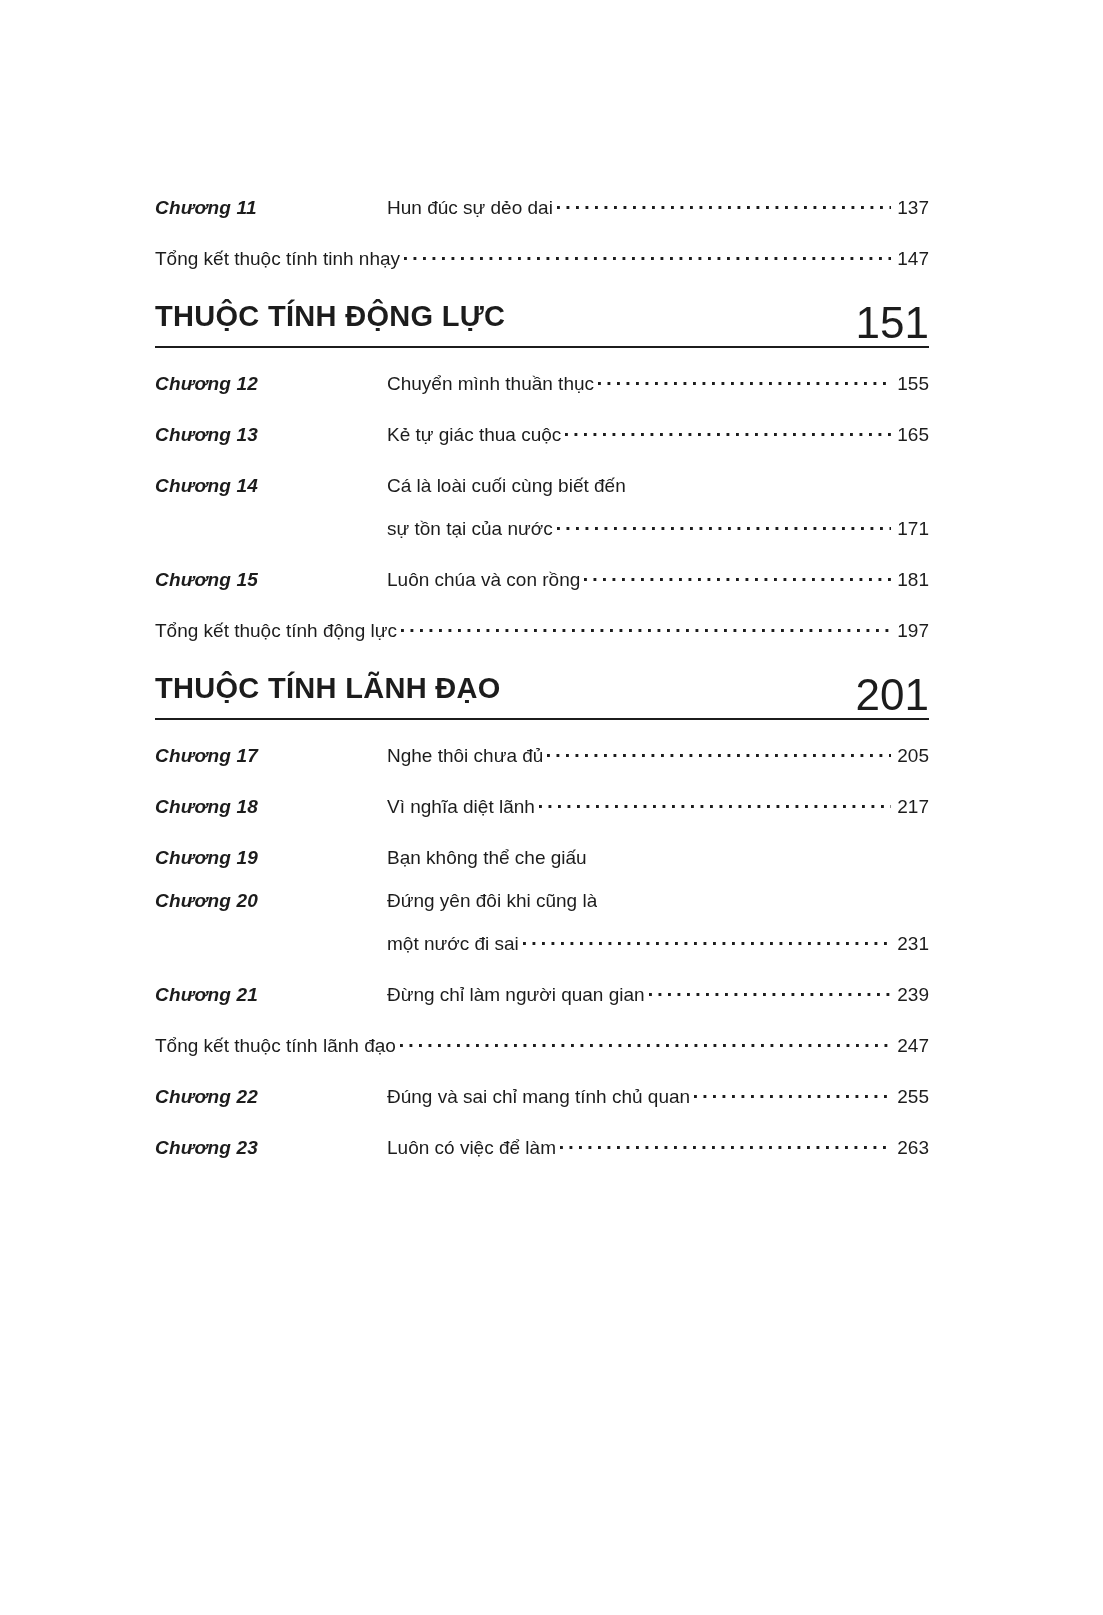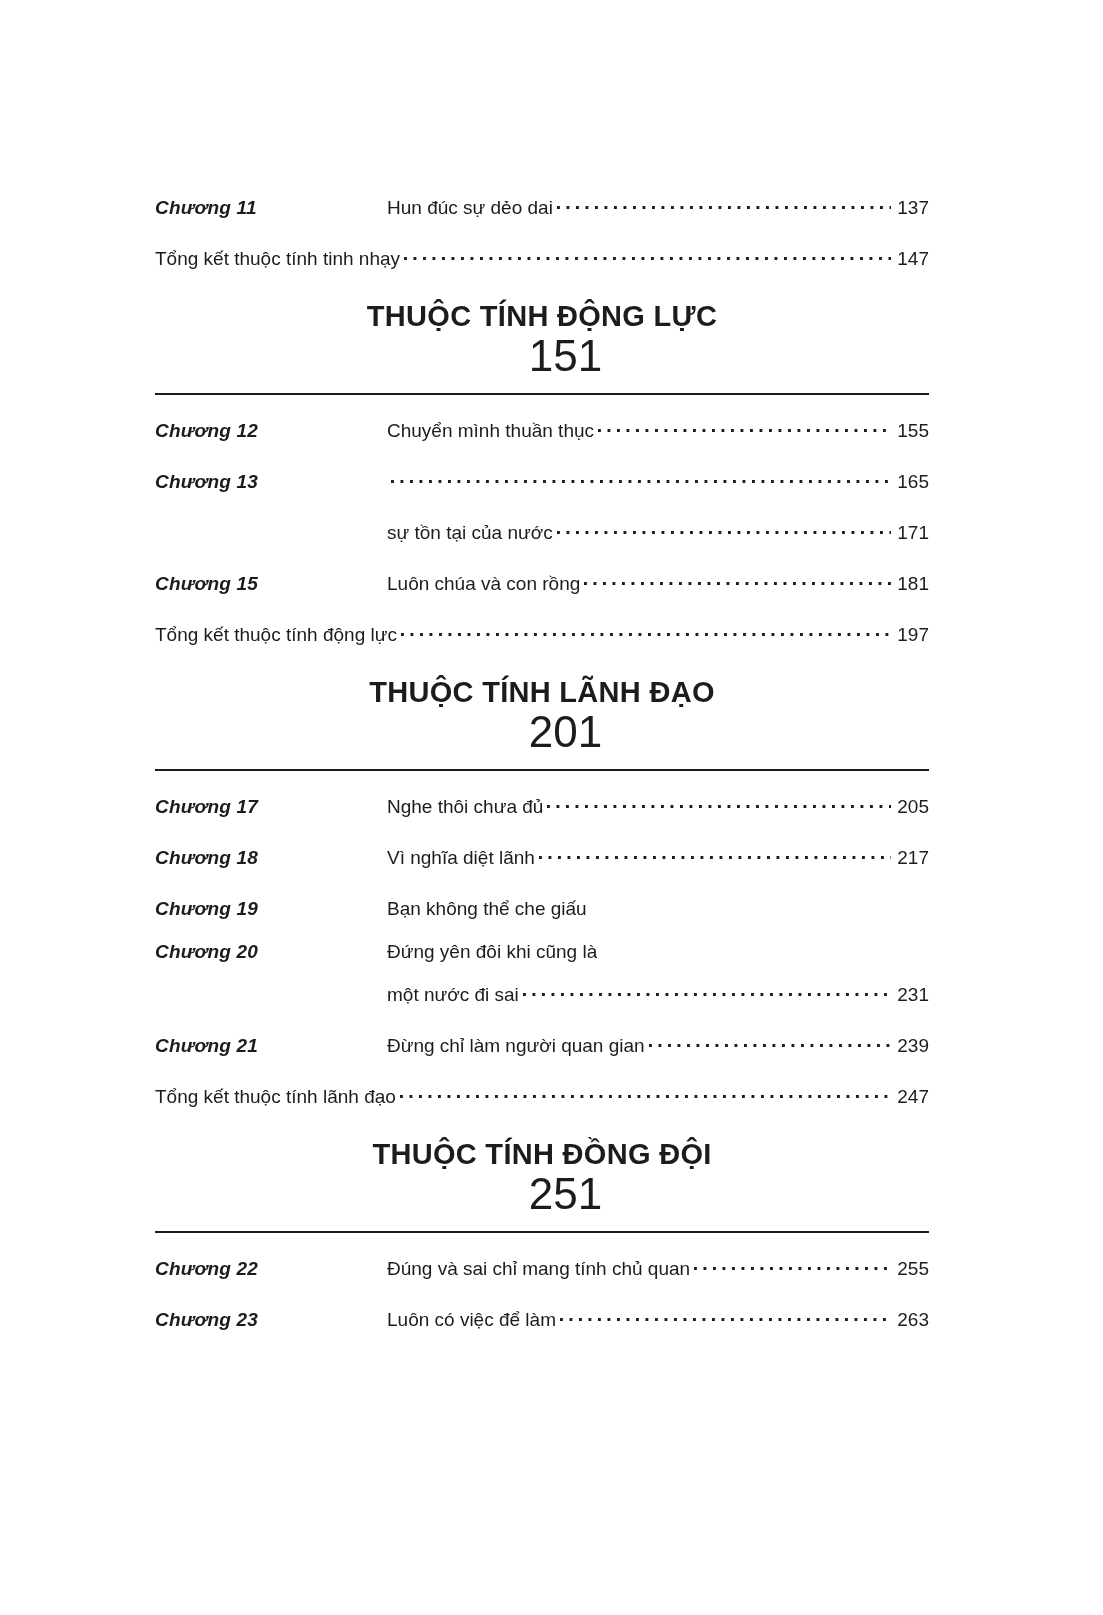--- a/index.html
+++ b/index.html
@@ -47,25 +47,24 @@
   }
   .row .pagenum {
     flex: 0 0 auto;
   }
   .row.tight {
     margin-bottom: 14px;
   }
   .section-header {
     display: flex;
     justify-content: space-between;
-    align-items: center;
+    align-items: flex-start;
     border-bottom: 2px solid #1c1c1c;
-    padding-bottom: 14px;
+    padding-bottom: 0;
     margin: 27px 0 21px 0;
-    flex-direction: column;
   }
   .section-header .heading {
     font-size: 29px;
     font-weight: 700;
     letter-spacing: 0.3px;
   }
   .section-header .bignum {
     font-size: 44px;
     line-height: 46px;
     font-weight: 400;
@@ -96,22 +95,27 @@
     </div>
 
     <div class="row">
       <span class="label">Chương 12</span>
       <span class="title">Chuyển mình thuần thục</span>
       <span class="dots"></span>
       <span class="pagenum">155</span>
     </div>
     <div class="row">
       <span class="label">Chương 13</span>
+      <span class="title">Kẻ tự giác thua cuộc</span>
       <span class="dots"></span>
       <span class="pagenum">165</span>
+    </div>
+    <div class="row tight">
+      <span class="label">Chương 14</span>
+      <span class="title">Cá là loài cuối cùng biết đến</span>
     </div>
     <div class="row">
       <span class="label"></span>
       <span class="title">sự tồn tại của nước</span>
       <span class="dots"></span>
       <span class="pagenum">171</span>
     </div>
     <div class="row">
       <span class="label">Chương 15</span>
       <span class="title">Luôn chúa và con rồng</span>
@@ -164,24 +168,20 @@
       <span class="pagenum">239</span>
     </div>
     <div class="row">
       <span class="title">Tổng kết thuộc tính lãnh đạo</span>
       <span class="dots"></span>
       <span class="pagenum">247</span>
     </div>
   </section>
 
   <section>
-    <div class="section-header">
-      <span class="heading">THUỘC TÍNH ĐỒNG ĐỘI</span>
-      <span class="bignum">251</span>
-    </div>
 
     <div class="row">
       <span class="label">Chương 22</span>
       <span class="title">Đúng và sai chỉ mang tính chủ quan</span>
       <span class="dots"></span>
       <span class="pagenum">255</span>
     </div>
     <div class="row">
       <span class="label">Chương 23</span>
       <span class="title">Luôn có việc để làm</span>

